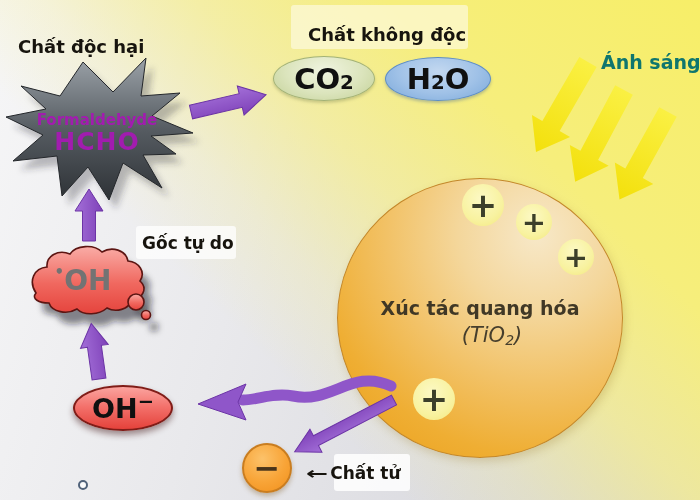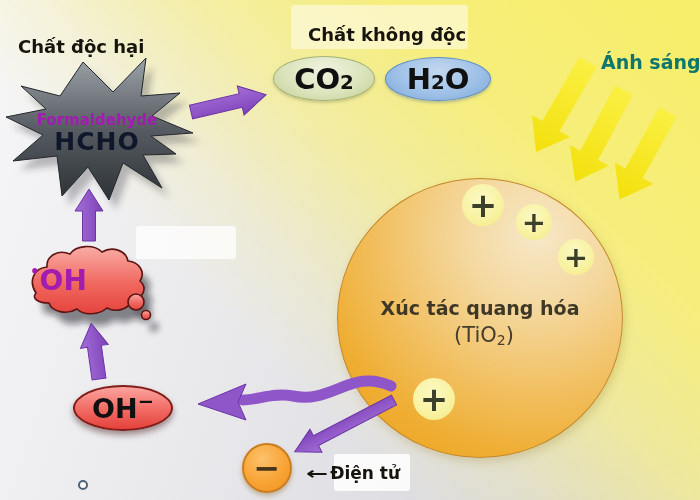--- a/index.html
+++ b/index.html
@@ -21,21 +21,21 @@
   .lbl{position:absolute;font-weight:bold;color:#17140e;white-space:nowrap;z-index:3;}
 
   
   .tio2{
     position:absolute;left:337px;top:178px;width:284px;height:278px;border-radius:50%;z-index:1;
     background:radial-gradient(circle at 70% 20%,#f7e8c8 0%,#f4d79c 26%,#f2c267 50%,#efae33 74%,#ea9d16 100%);
     border:1px solid #c3872a;
     box-shadow:2px 4px 8px rgba(150,120,40,0.25);
   }
   .tio2-line1{position:absolute;left:0;top:118px;width:100%;text-align:center;font-weight:bold;font-size:19px;color:#403826;}
-  .tio2-line2{position:absolute;left:4px;top:144px;width:100%;text-align:center;font-size:21px;color:#463e2c;}
+  .tio2-line2{position:absolute;left:12px;top:144px;width:100%;text-align:center;font-size:21px;color:#463e2c;font-style:italic;}
   .tio2-line2 .fsub{font-size:14px;position:relative;top:3px;}
 
   
   .chg{
     position:absolute;border-radius:50%;display:flex;align-items:center;justify-content:center;
     z-index:3;font-weight:bold;color:#3c3f2a;
     background:radial-gradient(circle at 45% 35%,#fcf9c4 0%,#f8f2a0 60%,#f3e87e 100%);
   }
   .chg-p1{left:462px;top:184px;width:42px;height:42px;font-size:34px;}
   .chg-p2{left:516px;top:204px;width:36px;height:36px;font-size:29px;}
@@ -64,26 +64,26 @@
     background:radial-gradient(ellipse at 50% 32%,#c3d8f0 0%,#9fc1e7 55%,#7aa8da 100%);
     border:1px solid #5d8dc6;box-shadow:0 2px 3px rgba(70,100,150,0.35);
   }
   .ell-oh{
     left:73px;top:385px;width:96px;height:42px;font-size:27px;
     background:linear-gradient(180deg,#fba49f 0%,#f3706a 48%,#e4423b 100%);
     border:2px solid #801d18;box-shadow:0 4px 6px rgba(60,15,15,0.45);
   }
 
   
-  .rad-txt{position:absolute;left:30px;top:263px;width:106px;text-align:left;font-weight:bold;font-size:28px;color:#a21caf;z-index:3;}
+  .rad-txt{position:absolute;left:30px;top:263px;width:106px;text-align:center;font-weight:bold;font-size:28px;color:#737373;z-index:3;}
   .rad-txt .rdot{font-size:15px;vertical-align:13px;}
 
   
   .burst-t1{position:absolute;left:26px;top:111px;width:142px;text-align:center;font-weight:bold;font-size:15px;color:#a21caf;z-index:3;}
-  .burst-t2{position:absolute;left:26px;top:127px;width:142px;text-align:center;font-weight:bold;font-size:25px;color:#0f172a;z-index:3;letter-spacing:1px;}
+  .burst-t2{position:absolute;left:26px;top:127px;width:142px;text-align:center;font-weight:bold;font-size:25px;color:#a21caf;z-index:3;letter-spacing:1px;}
 
   
   .band{position:absolute;z-index:2;border-radius:3px;}
   .band-nontoxic{left:291px;top:5px;width:177px;height:44px;background:rgba(253,251,228,0.65);}
   .band-radical{left:136px;top:226px;width:100px;height:33px;background:rgba(255,255,255,0.75);}
   .band-electron{left:334px;top:454px;width:76px;height:37px;background:rgba(255,255,255,0.85);}
 
   .larr{display:inline-block;transform:scaleX(1.55);transform-origin:left center;margin-right:10px;}
 
   .ring{position:absolute;left:78px;top:480px;width:6px;height:6px;border-radius:50%;border:2px solid #50627a;background:rgba(255,255,255,0.8);z-index:3;}
@@ -137,22 +137,23 @@
     </g>
   </svg>
 
   <div class="band band-nontoxic"></div>
   <div class="band band-radical"></div>
   <div class="band band-electron"></div>
 
   <div class="lbl" style="left:308px;top:24px;font-size:18px;">Chất không độc</div>
   <div class="lbl" style="left:18px;top:36px;font-size:18px;">Chất độc hại</div>
   <div class="lbl" style="left:601px;top:51px;font-size:19px;color:#0f766e;">Ánh sáng</div>
-
-  <div class="lbl" style="left:306px;top:463px;font-size:17px;"><span class="larr">←</span><span>Điện tử</span></div>
+  <div class="lbl" style="left:142px;top:233px;font-size:17px;">Gốc tự do</div>
+
+  <div class="lbl" style="left:306px;top:463px;font-size:17px;"><span class="larr">←</span><span>Chất tử</span></div>
 
   <div class="burst-t1">Formaldehyde</div>
   <div class="burst-t2">HCHO</div>
 
   <div class="ell ell-co2">
       <span>CO</span>
       <span class="esub">2</span>
     </div>
   <div class="ell ell-h2o">
       <span>H</span>

